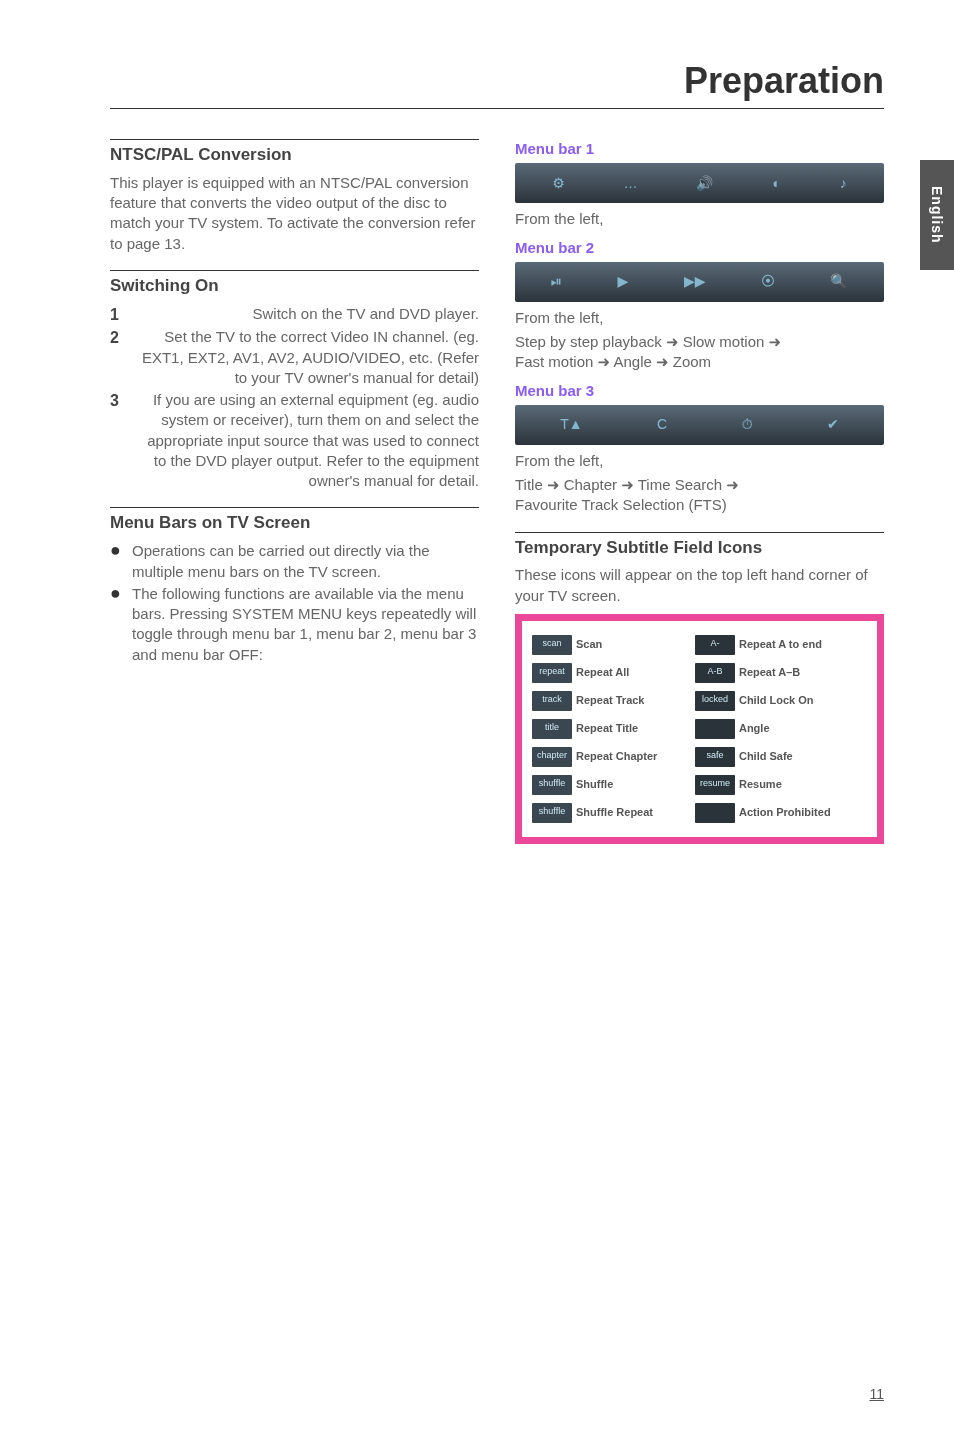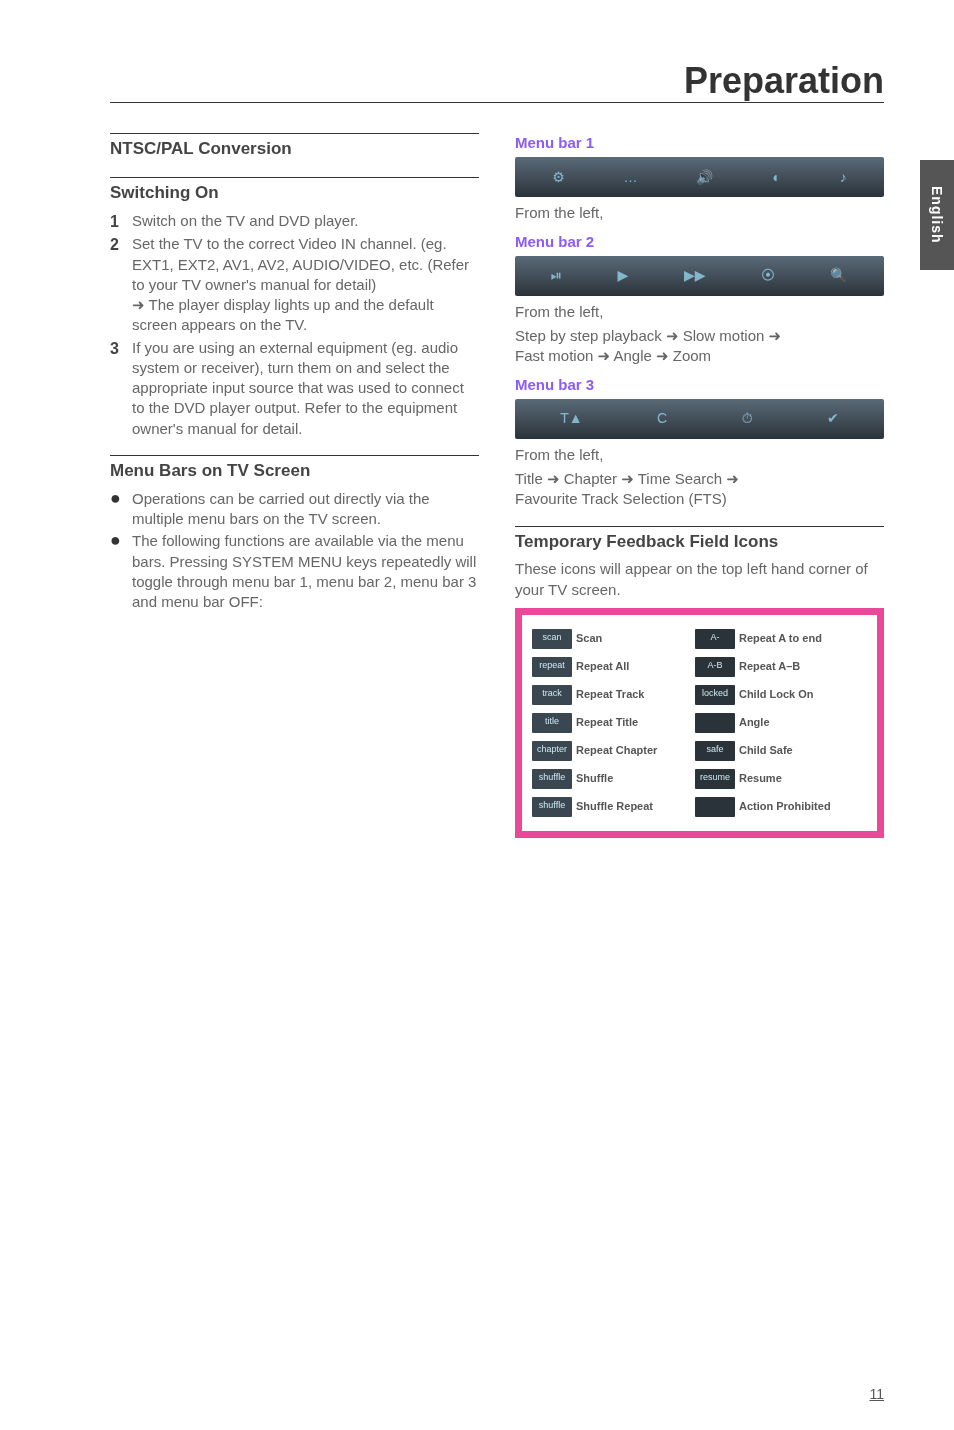--- a/index.html
+++ b/index.html
@@ -1,27 +1,27 @@
 <!DOCTYPE html>
 <html><head>
 <meta charset="utf-8">
 <style>
   * { box-sizing: border-box; margin: 0; padding: 0; }
   html, body { width: 954px; height: 1430px; background: #fff; font-family: "Gill Sans", "Gill Sans MT", "Helvetica Neue", Arial, sans-serif; color: #555; }
   .page { position: relative; width: 954px; height: 1430px; padding: 60px 70px 40px 110px; }
-  .chapter-title { text-align: right; font-size: 36px; font-weight: bold; color: #333; border-bottom: 1px solid #333; margin-bottom: 30px; }
+  .chapter-title { text-align: right; font-size: 36px; font-weight: bold; color: #333; padding-bottom: 6px; border-bottom: 1px solid #333; margin-bottom: 30px; }
   .cols { display: flex; gap: 36px; }
   .col { flex: 1; font-size: 15px; line-height: 1.35; color: #666; }
   .section-title { font-size: 17px; font-weight: bold; color: #444; border-top: 1px solid #333; padding-top: 4px; margin-bottom: 6px; margin-top: 16px; }
   .section-title.first { margin-top: 0; }
   .col p { margin-bottom: 4px; }
   .steps { list-style: none; }
   .steps li { display: flex; margin-bottom: 2px; }
   .steps .num { width: 22px; flex: 0 0 22px; font-weight: bold; color: #444; font-size: 16px; }
-  .steps .body { flex: 1; }
+  .steps .body { flex: 1; text-align: right; }
   .bullets { list-style: none; }
   .bullets li { display: flex; margin-bottom: 2px; }
   .bullets .dot { width: 22px; flex: 0 0 22px; font-size: 18px; line-height: 1; color: #333; }
   .bullets .body { flex: 1; }
   .arrow { font-family: Arial, sans-serif; }
   .heavy-sub { font-weight: bold; color: #8b5cf6; margin-top: 8px; }
   .menubar-img { width: 100%; height: 40px; background: linear-gradient(#5a6a78,#2b333a); border-radius: 2px; margin: 4px 0 6px 0; display:flex; align-items:center; justify-content:space-around; padding:0 8px; }
   .menubar-img span { color:#9fe3ff; font-size:14px; opacity:.7; }
   .icons-box { border: 7px solid #ec4899; padding: 10px 8px; margin-top: 8px; }
   .icons-box table { width: 100%; border-collapse: collapse; }
@@ -37,32 +37,32 @@
 <div class="page">
   <div class="side-tab">English</div>
 
   <div class="chapter-title">Preparation</div>
 
   <div class="cols">
 
     <div class="col">
 
       <div class="section-title first">NTSC/PAL Conversion</div>
+      <p>This player is equipped with an NTSC/PAL conversion feature that converts the video output of the disc to match your TV system.  To activate the conversion refer to page 13.</p>
 
       <div class="section-title">Switching On</div>
       <ol class="steps">
         <li>
           <span class="num">1</span>
           <span class="body">Switch on the TV and DVD player.</span>
         </li>
         <li>
           <span class="num">2</span>
           <span class="body">
             <span>Set the TV to the correct Video IN channel. (eg. EXT1, EXT2, AV1, AV2, AUDIO/VIDEO, etc. (Refer to your TV owner's manual for detail)</span><br>
-            <span>➜ The player display lights up and the default screen appears on the TV.</span>
           </span>
         </li>
         <li>
           <span class="num">3</span>
           <span class="body">If you are using an external equipment (eg. audio system or receiver), turn them on and select the appropriate input source that was used to connect to the DVD player output. Refer to the equipment owner's manual for detail.</span>
         </li>
       </ol>
 
       <div class="section-title">Menu Bars on TV Screen</div>
       <ul class="bullets">
@@ -109,21 +109,21 @@
           <span>C</span>
           <span>⏱</span>
           <span>✔</span>
         </div>
       <p>From the left,</p>
       <p>
         <span>Title </span><span class="arrow">➜</span><span> Chapter </span><span class="arrow">➜</span><span> Time Search </span><span class="arrow">➜</span><br>
         <span>Favourite Track Selection (FTS)</span>
       </p>
 
-      <div class="section-title">Temporary Feedback Field Icons</div>
+      <div class="section-title">Temporary Subtitle Field Icons</div>
       <p>These icons will appear on the top left hand corner of your TV screen.</p>
 
       <div class="icons-box">
         <table>
           <tbody id="icon-rows">
               <tr>
                 <td><span class="chip">scan</span><span>Scan</span></td>
                 <td><span class="chip dark">A-</span><span>Repeat A to end</span></td>
               </tr>
               <tr>

